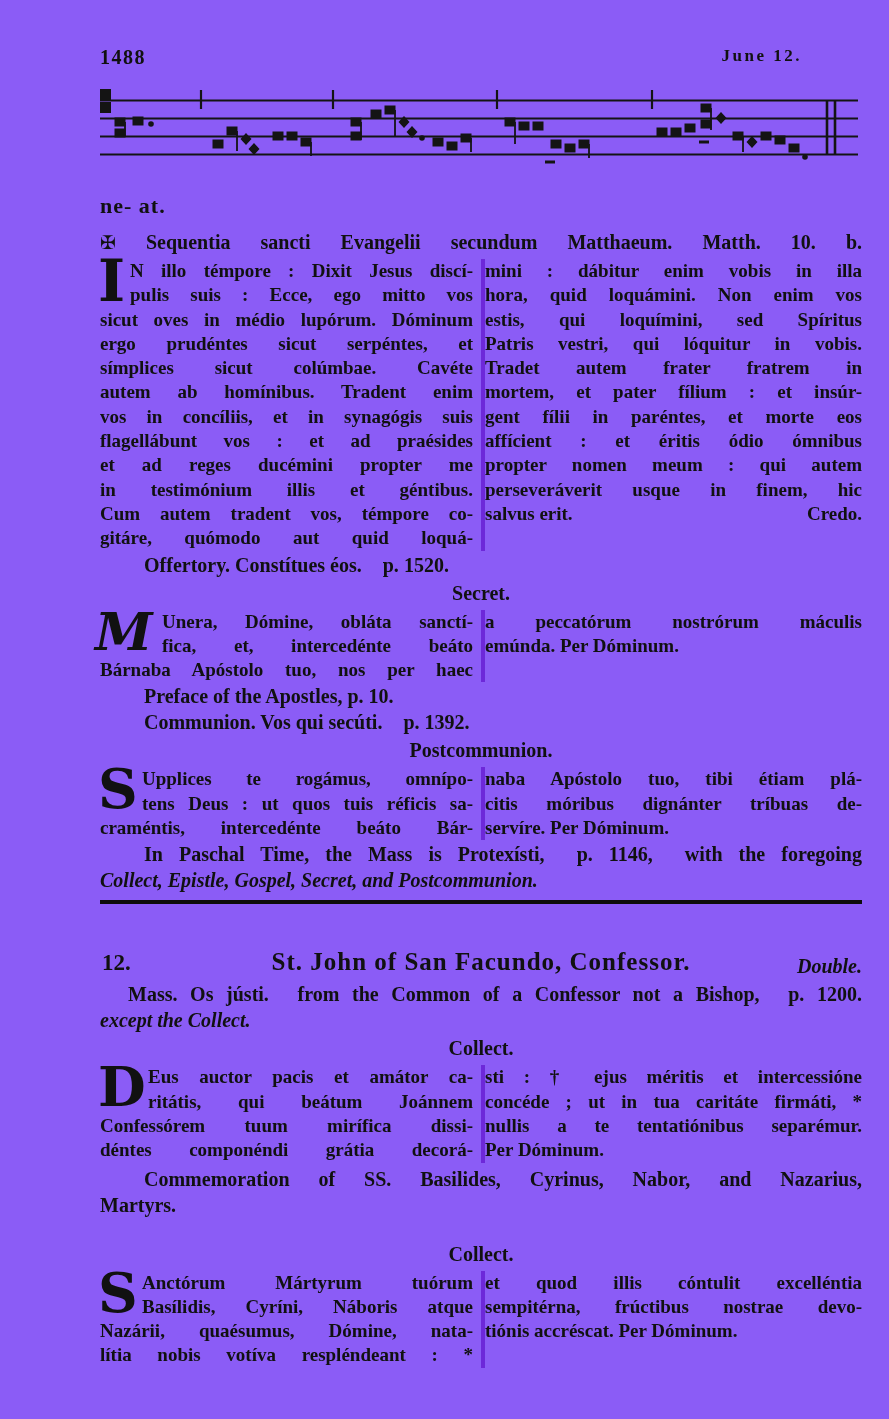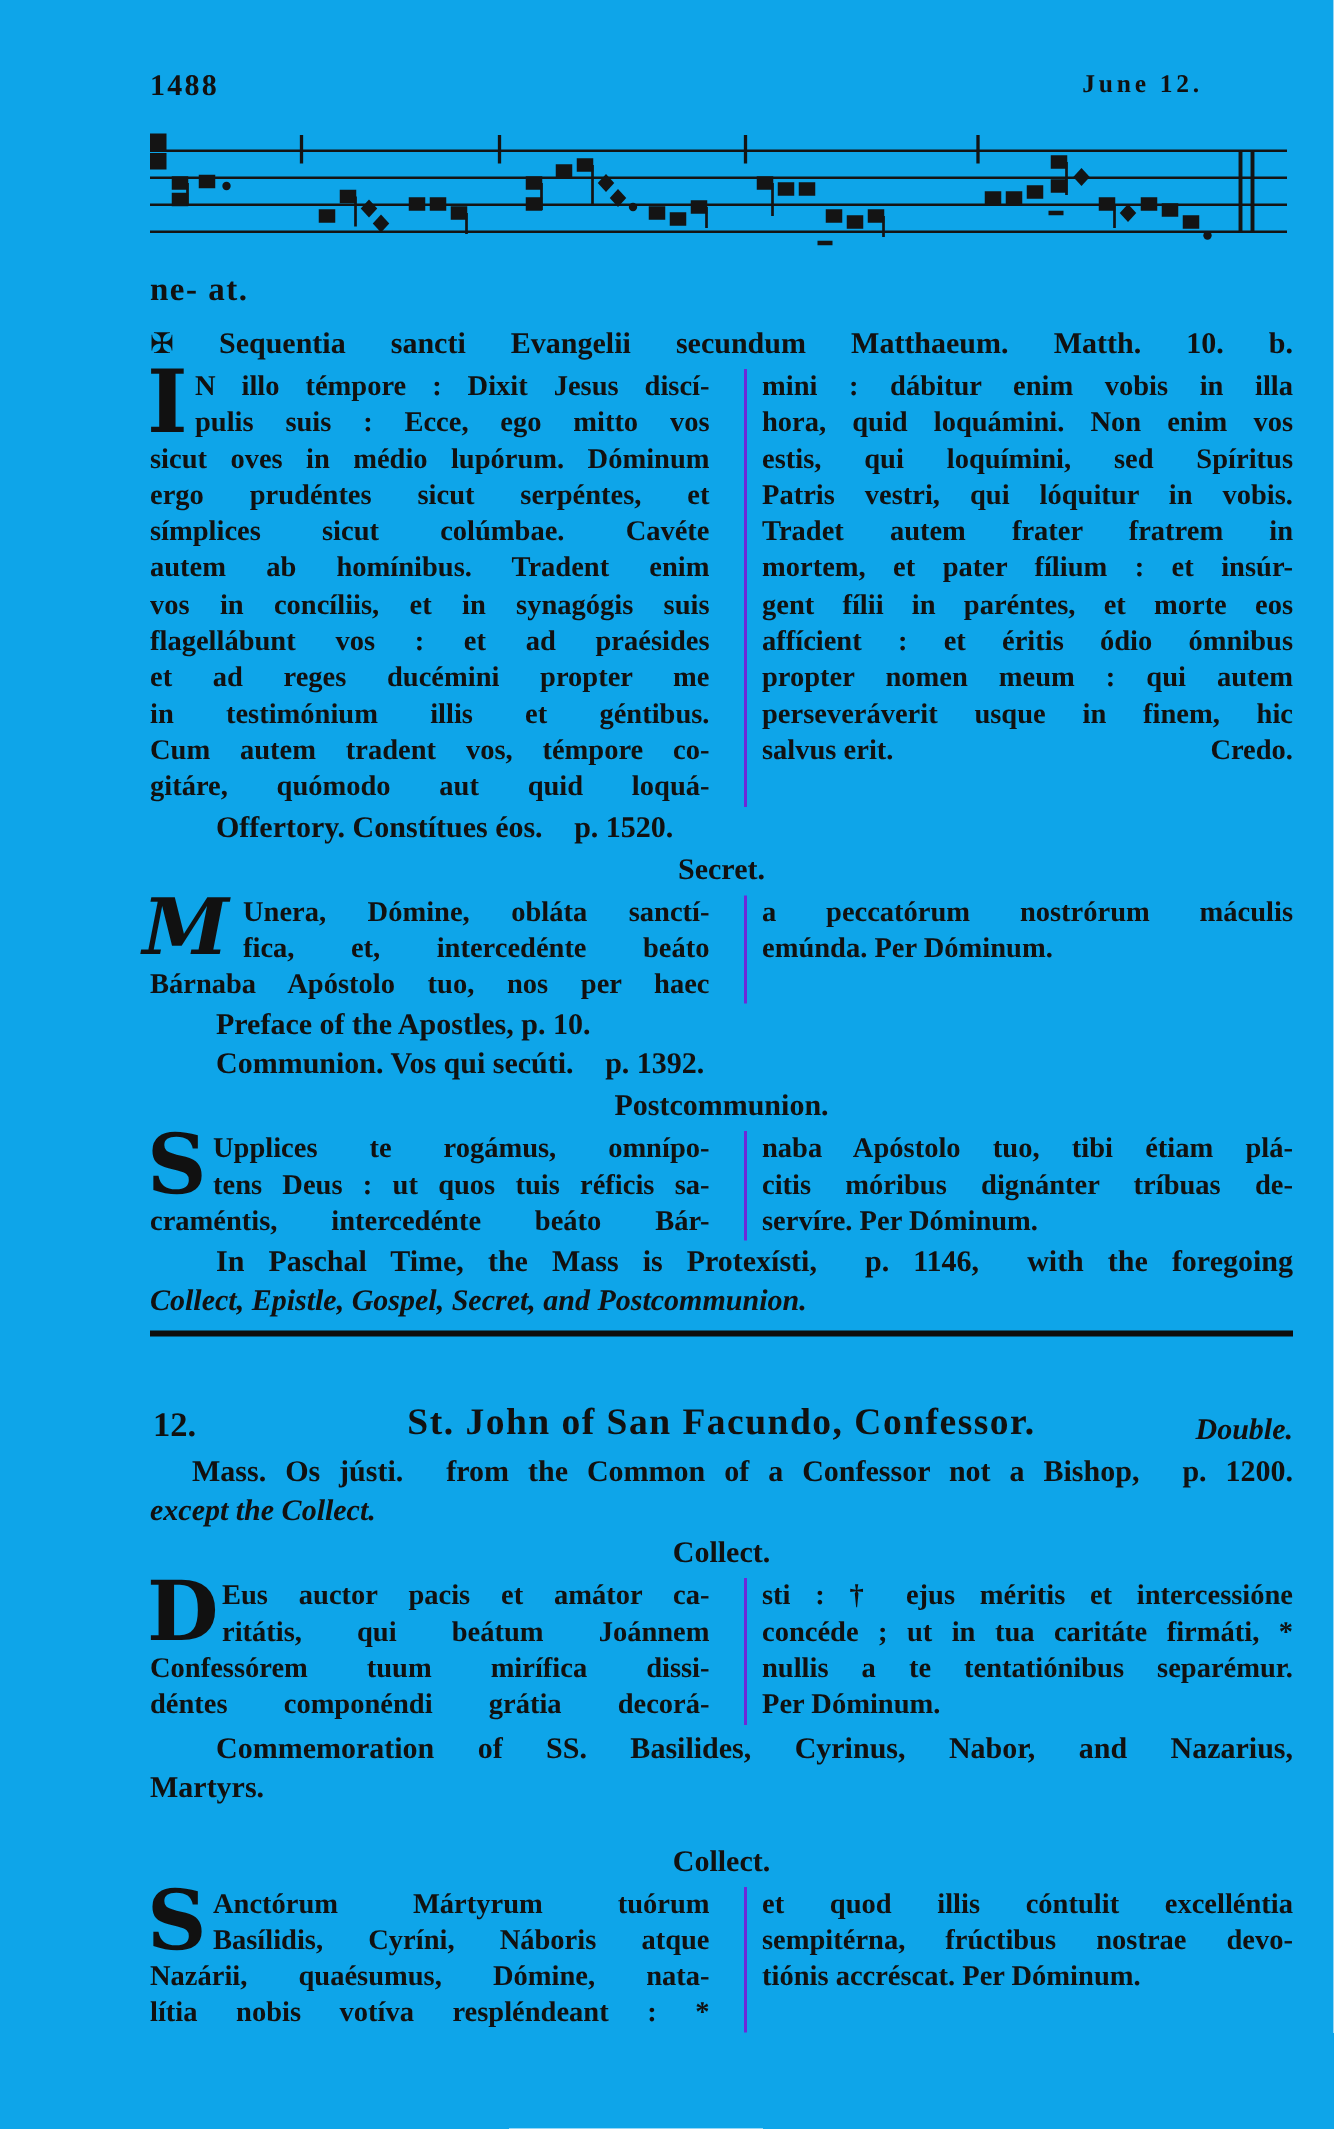--- a/index.html
+++ b/index.html
@@ -1,42 +1,42 @@
 <!DOCTYPE html>
 <html><head>
 <meta charset="utf-8">
 <style>
   html,body{margin:0;padding:0;background:#ffffff;}
   .page{
     position:relative;
     width:889px;height:1419px;
     box-sizing:border-box;
     padding:46px 27px 0 100px;
-    background:#0ea5e9;
+    background:#8b5cf6;
     color:#111;
     font-family:"Liberation Serif","DejaVu Serif",serif;
     font-weight:700;
     overflow:hidden;
   }
   
   .pagehead{position:relative;height:24px;}
   .pagenum{font-size:20px;letter-spacing:1.5px;}
   .datehead{position:absolute;left:0;right:60px;text-align:right;font-size:17px;letter-spacing:2.5px;}
   
   .staff{display:block;margin-top:10px;}
-  .lyrics{margin-top:4px;font-size:22px;letter-spacing:1px;}
+  .lyrics{margin-top:17px;font-size:22px;letter-spacing:1px;}
   
   .gheading{margin-top:12px;font-size:20px;text-align:justify;text-align-last:justify;}
   .gh-b{font-weight:700;}
   .gh-i{}
   .cross{font-family:"DejaVu Sans",sans-serif;font-size:19px;}
   
   .twocol{display:flex;margin-top:5px;font-size:19px;line-height:24.3px;}
   .col-l{width:380px;box-sizing:border-box;padding-right:7px;position:relative;}
-  .col-r{flex:1;border-left:2px solid #6d28d9;padding-left:10px;margin-left:16px;}
+  .col-r{flex:1;border-left:4px solid #6d28d9;margin-left:1px;}
   .jl{text-align:justify;text-align-last:justify;}
   .tail{text-align:left;}
   .spread{display:flex;justify-content:space-between;}
   .cap{position:absolute;left:-2px;top:-1px;font-family:"DejaVu Serif",serif;font-weight:700;line-height:46px;}
   .cap-i{font-size:58px;}
   .cap-m{font-size:52px;font-style:italic;left:-5px;}
   .cap-s{font-size:55px;}
   .cap-d{font-size:55px;}
   .ind-i > div:nth-child(-n+2){padding-left:30px;}
   .ind-m > div:nth-child(-n+2){padding-left:62px;}

